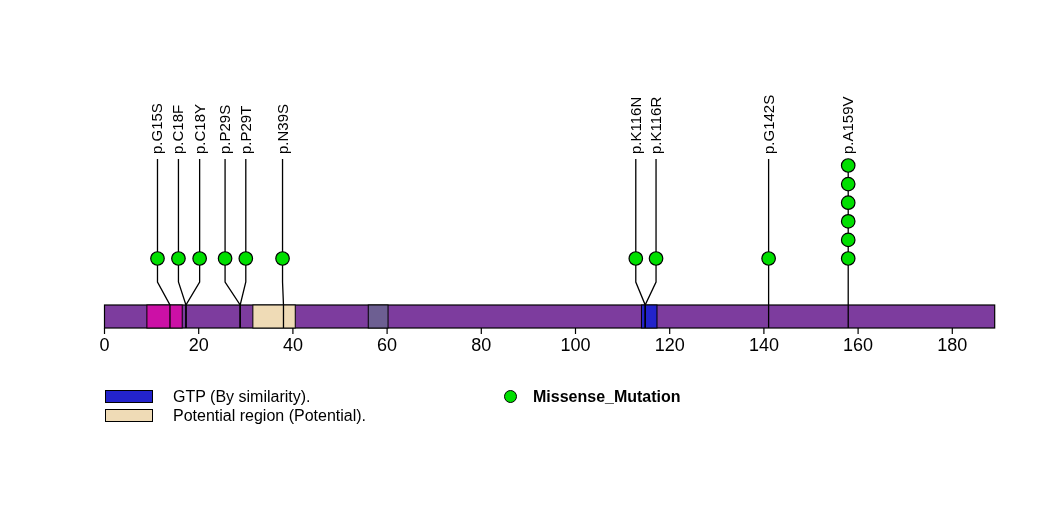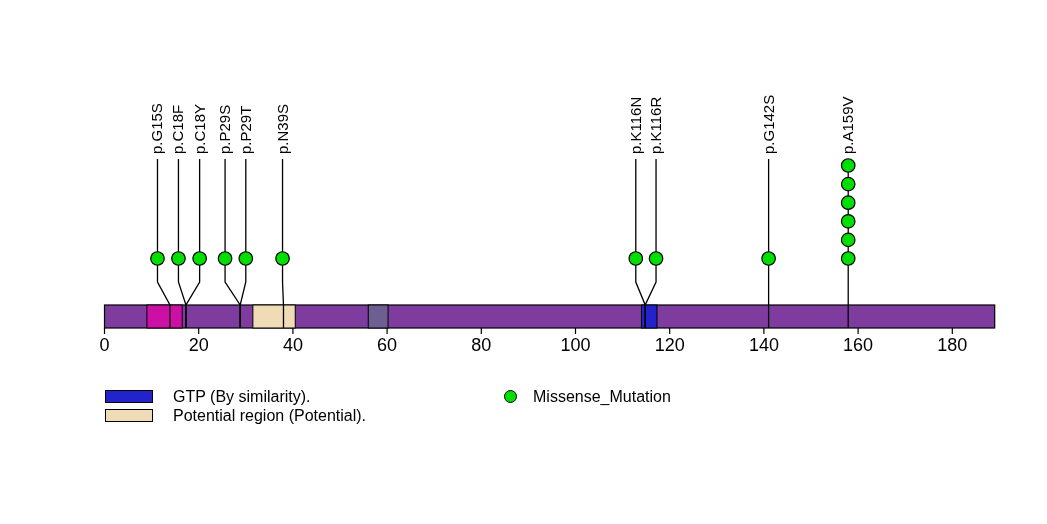--- a/index.html
+++ b/index.html
@@ -102,14 +102,14 @@
       <text transform="translate(853.2090000000001,154) rotate(-90)" text-anchor="start" font-size="15" fill="#000" font-family="&quot;Liberation Sans&quot;, sans-serif">p.A159V</text>
     </svg>
 
   <div class="legend-swatch" style="left: 105px; top: 390px; background: rgb(35, 35, 203);"></div>
   <div class="legend-label" style="left:173px; top:389px;">GTP (By similarity).</div>
 
   <div class="legend-swatch" style="left: 105px; top: 409px; background: rgb(239, 219, 182);"></div>
   <div class="legend-label" style="left:173px; top:408px;">Potential region (Potential).</div>
 
   <div class="legend-dot" style="left: 504px; top: 390px; background: rgb(0, 223, 0);"></div>
-  <div class="legend-label" style="left:533px; top:389px;">Missense_Mutation</div>
+  <div class="legend-label" style="left:533px; top:389px;font-weight:bold;">Missense_Mutation</div>
 </div>
 
 </body></html>

